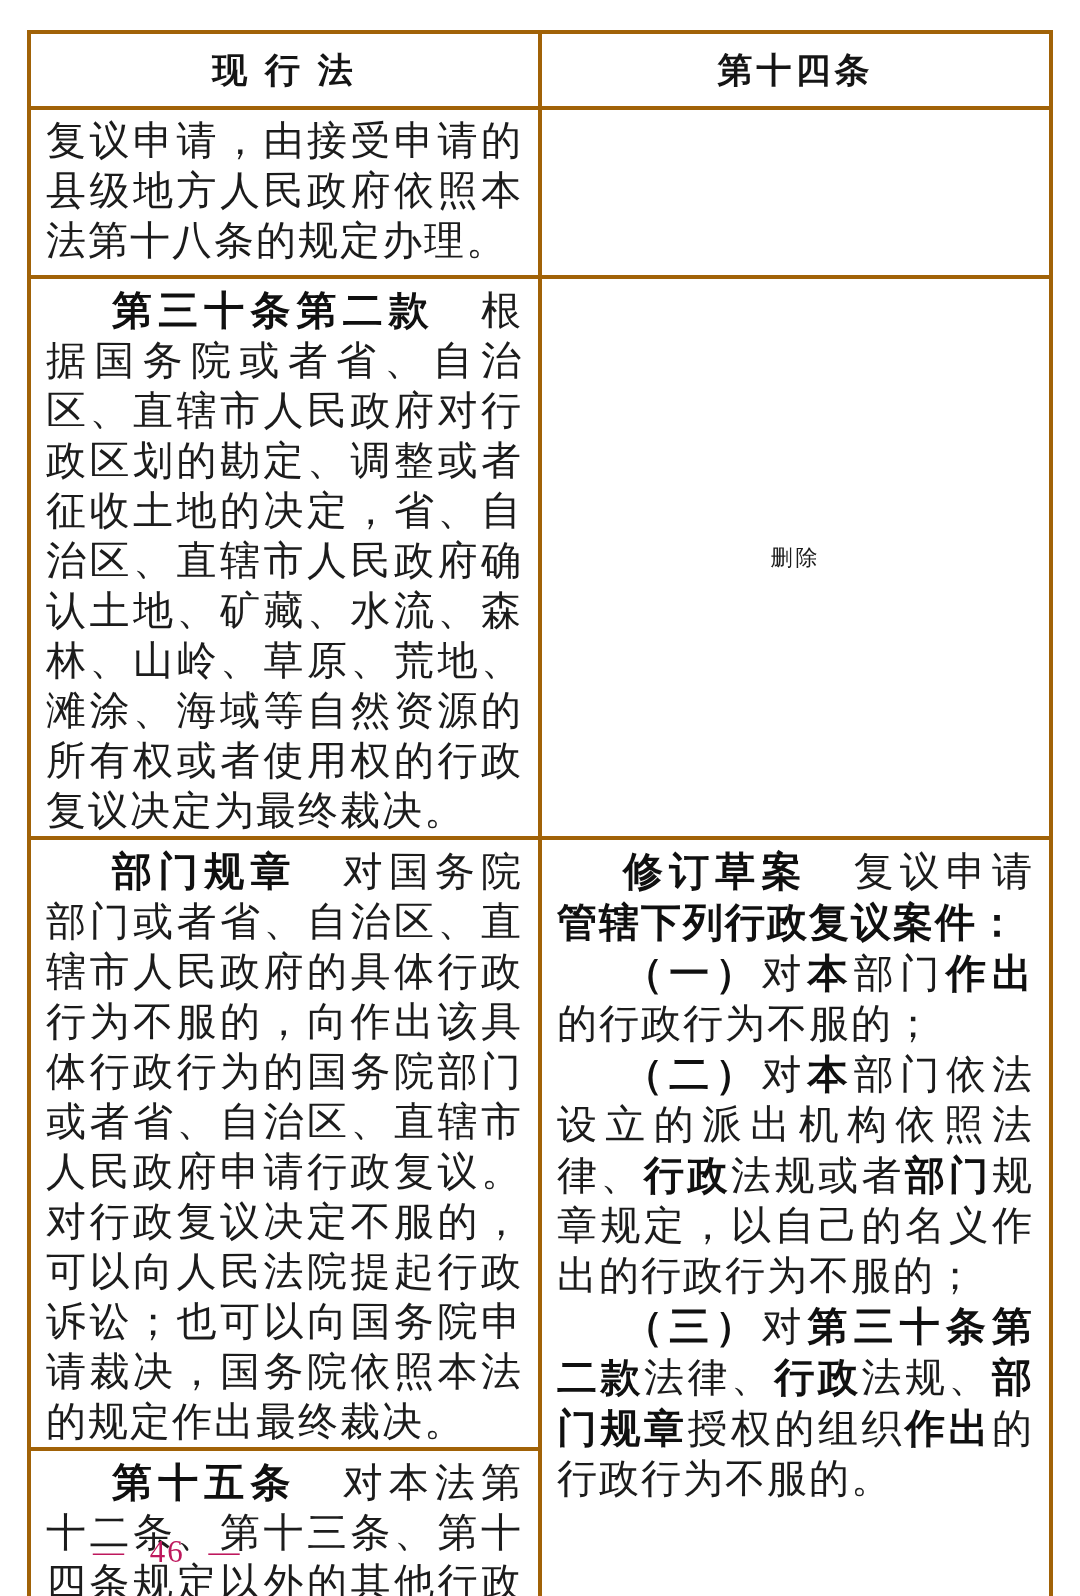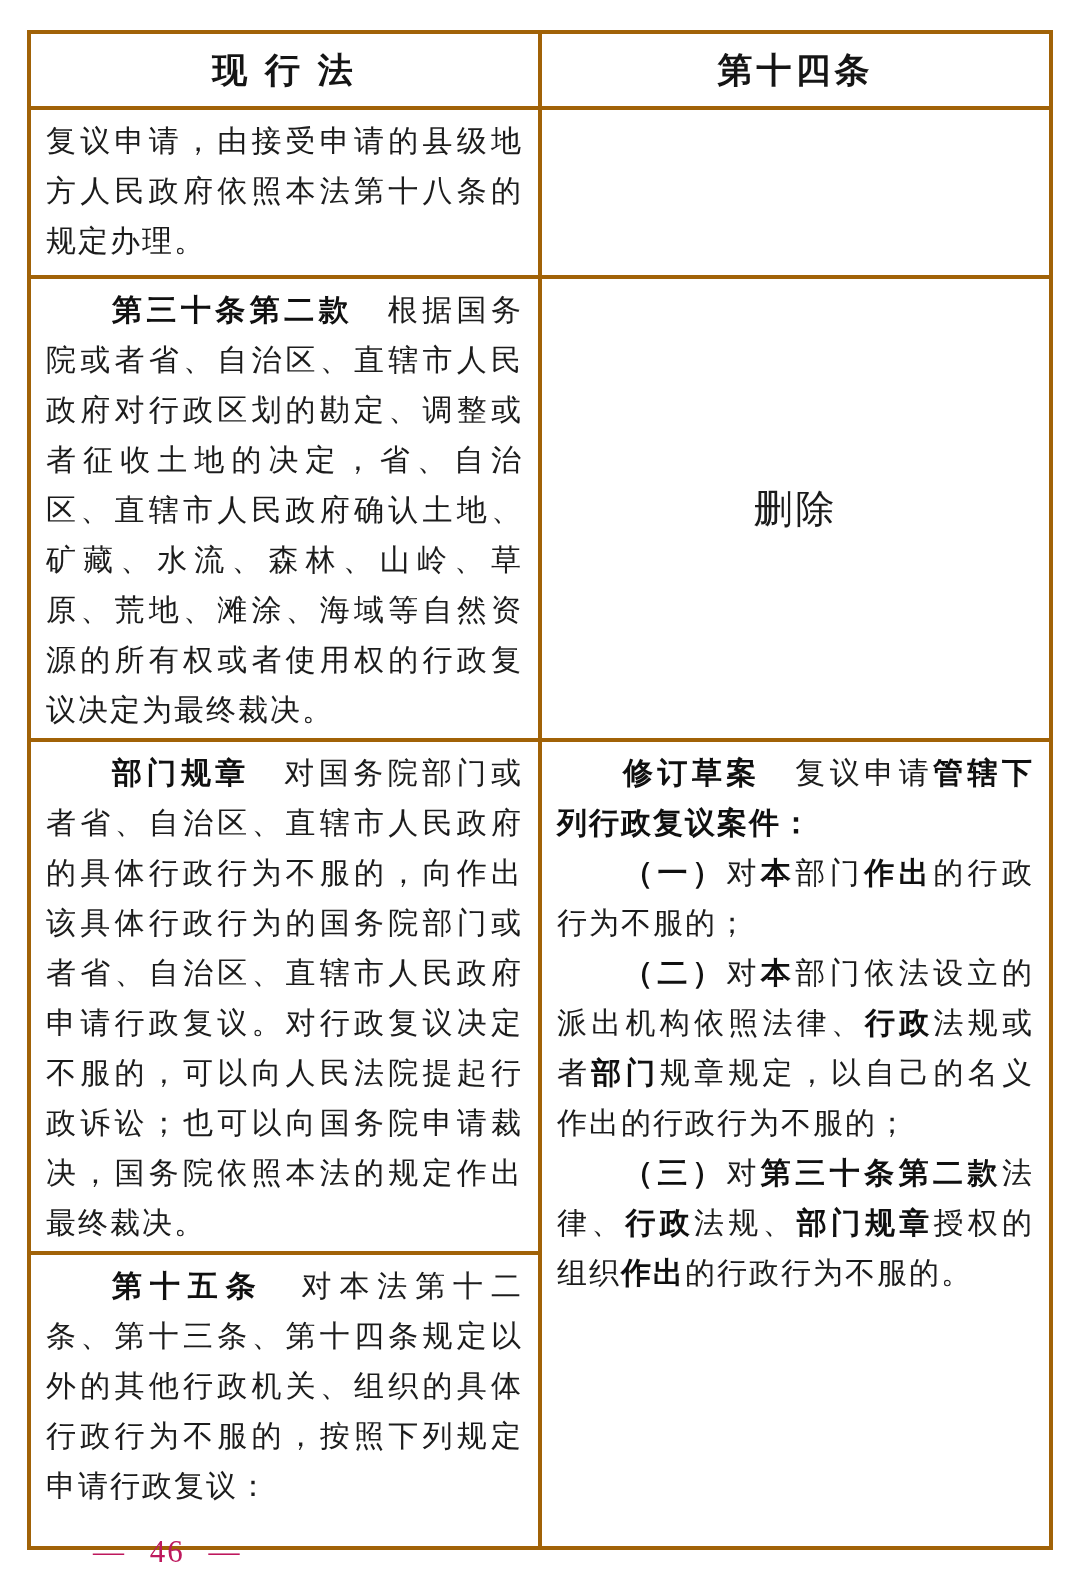--- a/index.html
+++ b/index.html
@@ -36,21 +36,21 @@
     text-align: center;
     vertical-align: middle;
     font-family: "Liberation Sans", "DejaVu Sans", sans-serif;
     font-weight: 700;
     font-size: 35px;
     letter-spacing: 4px;
     color: #151515;
   }
   td.cell {
     padding: 6px 15px 0 15px;
-    font-size: 30px;
+    font-size: 40px;
     line-height: 50px;
     letter-spacing: 2px;
   }
   tr.r0 td { height: 159px; }
   tr.r1 td { height: 453px; margin-top: 13px; }
   tr.r2 td { height: 503px; }
   tr.r3 td { height: 285px; }
   p.para {
     margin: 0;
     text-align: justify;
@@ -58,21 +58,21 @@
   }
   p.indent { text-indent: 66px; }
   .para b, .center-cell b {
     font-family: "Liberation Sans", "DejaVu Sans", sans-serif;
     font-weight: 700;
     color: #101010;
   }
   td.center-cell {
     vertical-align: middle;
     text-align: center;
-    font-size: 39px;
+    font-size: 22px;
     letter-spacing: 3px;
   }
   .page-number {
     position: absolute;
     left: 45px;
     top: 1534px;
     font-size: 31px;
     letter-spacing: 2px;
     word-spacing: 14px;
     color: #be185d;

